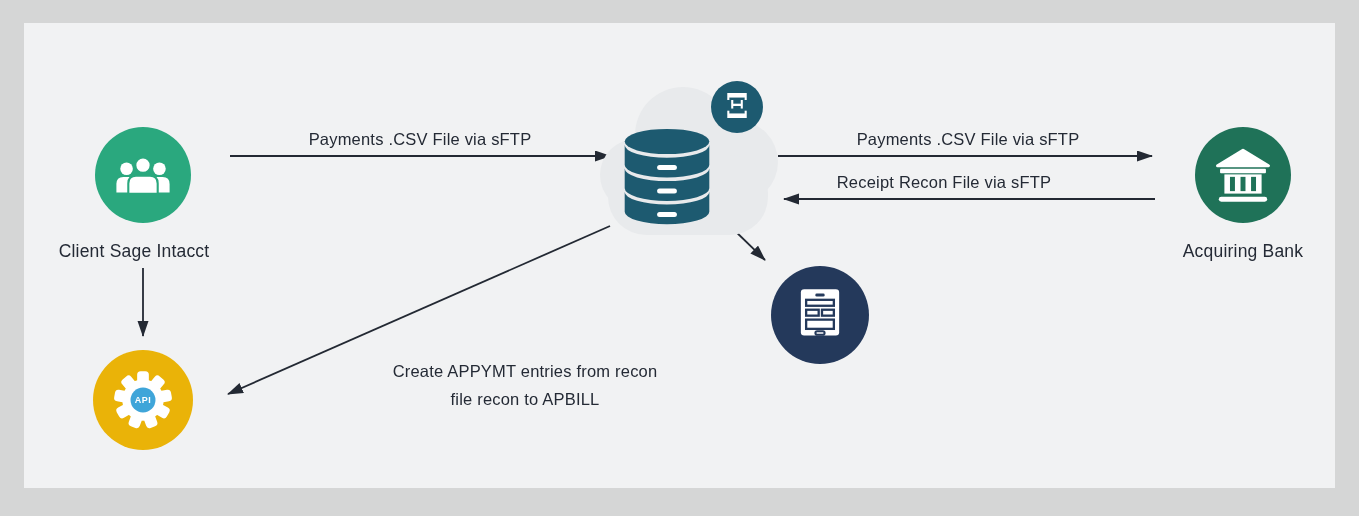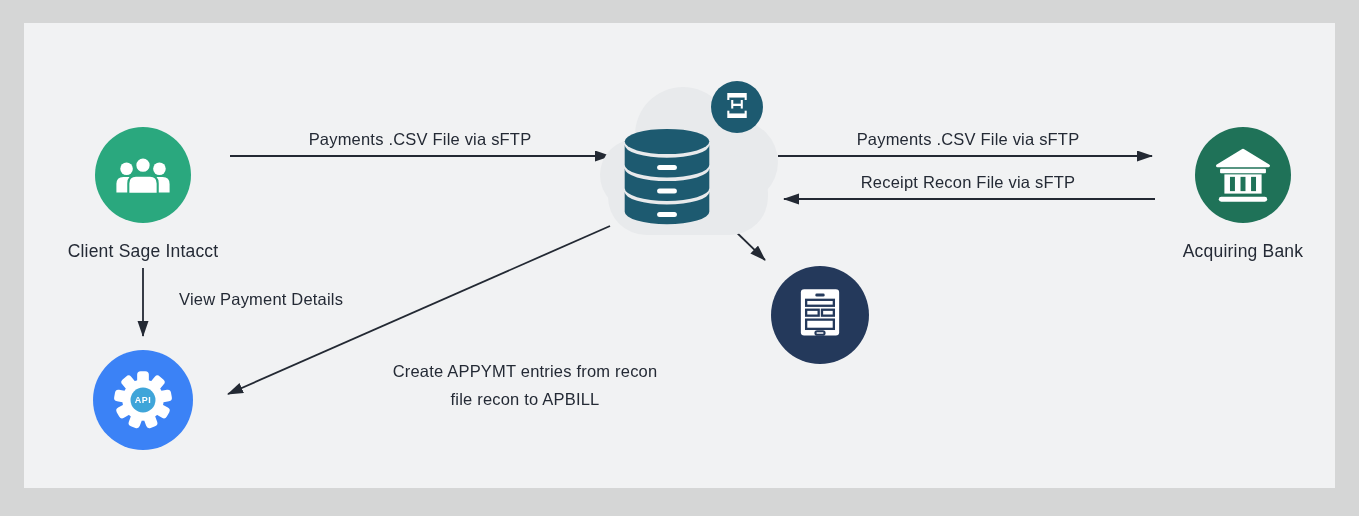--- a/index.html
+++ b/index.html
@@ -8,21 +8,21 @@
     background:#d5d6d6;
     font-family:"Liberation Sans", sans-serif;
     color:#242a35;
   }
   .panel{position:absolute;left:24px;top:23px;right:24px;bottom:28px;background:#f1f2f3;}
   .stage{position:absolute;inset:0;}
   .arrow-layer{position:absolute;inset:0;pointer-events:none;}
   .node-circle{position:absolute;border-radius:50%;display:flex;align-items:center;justify-content:center;}
   .client-circle{left:95px;top:127px;width:96px;height:96px;background:#2aa87e;}
   .bank-circle{left:1195px;top:127px;width:96px;height:96px;background:#1f7258;}
-  .api-circle{left:93px;top:350px;width:100px;height:100px;background:#3b82f6;}
+  .api-circle{left:93px;top:350px;width:100px;height:100px;background:#eab308;}
   .form-circle{left:771px;top:266px;width:98px;height:98px;background:#24395b;}
   .badge-circle{left:711px;top:81px;width:52px;height:52px;background:#1d5a70;z-index:4;}
   .badge-glyph{
     color:#fff;font-family:"DejaVu Serif", serif;font-weight:700;
     font-size:33px;line-height:1;transform:translateY(-1px);
   }
   .cloud-svg{position:absolute;left:598px;top:80px;z-index:1;}
   .db-svg{position:absolute;left:622px;top:128px;z-index:3;}
   .lbl{position:absolute;font-size:16.5px;letter-spacing:.2px;color:#242a35;}
   .lbl.centered{text-align:center;}
@@ -84,21 +84,21 @@
       <g fill="#ffffff">
         <circle cx="26.5" cy="41" r="9"></circle>
         <circle cx="73.5" cy="41" r="9"></circle>
         <path d="M12 75 L12 63 Q12 53 22 53 L31 53 Q41 53 41 63 L41 75 Z"></path>
         <path d="M59 75 L59 63 Q59 53 69 53 L78 53 Q88 53 88 63 L88 75 Z"></path>
         <circle cx="50" cy="36" r="11" stroke="#2aa87e" stroke-width="3"></circle>
         <path d="M29 77 L29 62 Q29 51 40 51 L60 51 Q71 51 71 62 L71 77 Z" stroke="#2aa87e" stroke-width="3"></path>
       </g>
     </svg>
   </div>
-  <div class="lbl centered node-lbl" style="left:23px;top:241px;width:240px;">Client Sage Intacct</div>
+  <div class="lbl centered node-lbl" style="left:14px;top:241px;width:240px;">Client Sage Intacct</div>
 
   <div class="node-circle bank-circle">
     <svg width="62" height="62" viewBox="0 0 100 100">
       <g fill="#ffffff">
         <path d="M50 10 L91 35 L9 35 Z" stroke="#ffffff" stroke-width="5" stroke-linejoin="round"></path>
         <rect x="13" y="40" width="74" height="7" rx="1.5"></rect>
         <rect x="20" y="49" width="60" height="31"></rect>
         <rect x="11" y="85" width="78" height="8" rx="4"></rect>
       </g>
       <g fill="#1f7258">
@@ -140,20 +140,19 @@
         <rect x="29" y="42" width="19" height="9"></rect>
         <rect x="53" y="42" width="18" height="9"></rect>
         <rect x="29" y="57" width="42" height="14"></rect>
         <rect x="43" y="74.5" width="14" height="5.5" rx="2.75" stroke-width="3"></rect>
       </g>
     </svg>
   </div>
 
   <div class="lbl centered" style="left:270px;top:130px;width:300px;">Payments .CSV File via sFTP</div>
   <div class="lbl centered" style="left:818px;top:130px;width:300px;">Payments .CSV File via sFTP</div>
-  <div class="lbl centered" style="left:818px;top:173px;width:300px;text-align:center;">Receipt Recon File via sFTP</div>
-  <div class="lbl" style="left:179px;top:290px;">View Payment Details</div>
+  <div class="lbl centered" style="left:794px;top:173px;width:300px;text-align:center;">Receipt Recon File via sFTP</div>
   <div class="lbl centered two-line" style="left:375px;top:358px;width:300px;">
     <div>Create APPYMT entries from  recon</div>
     <div>file recon to APBILL</div>
   </div>
 
 </div>
 
 </body></html>

